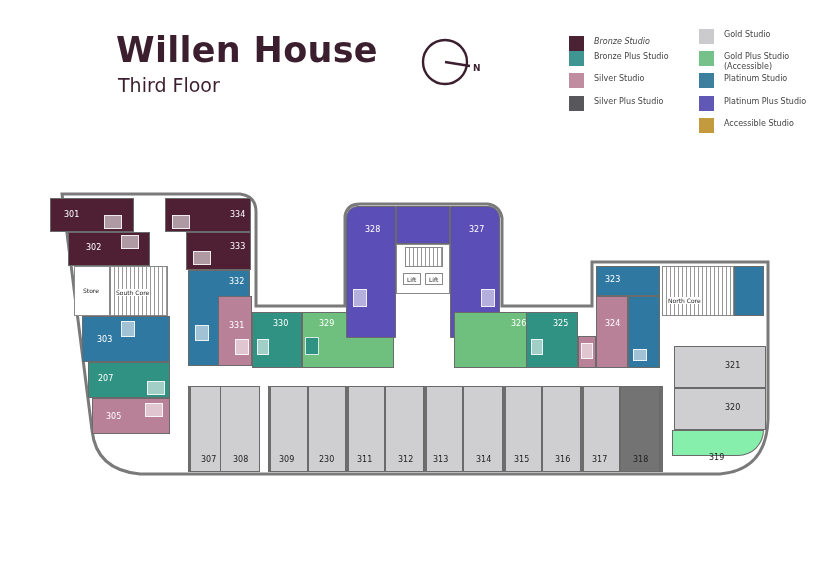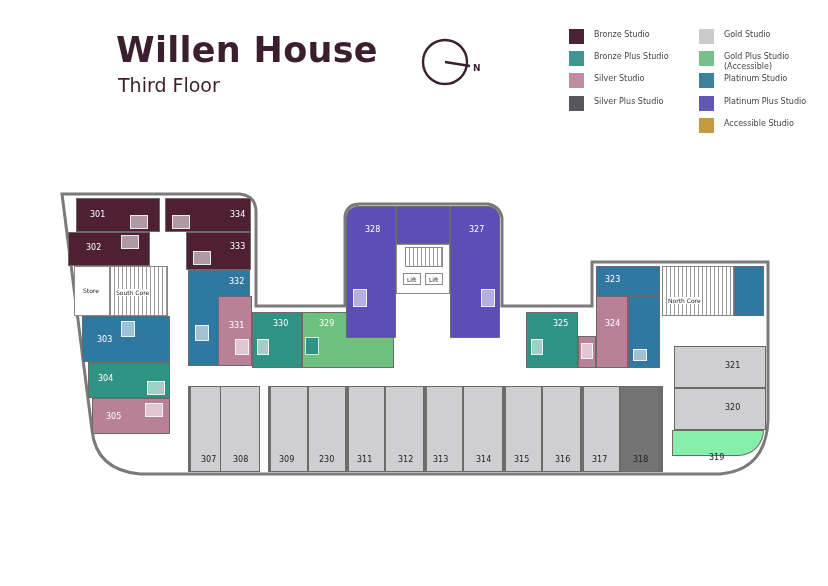--- a/index.html
+++ b/index.html
@@ -26,21 +26,21 @@
 <div class="title">Willen House</div>
 <div class="subtitle">Third Floor</div>
 
 <svg class="compass" viewBox="0 0 70 52">
   <circle cx="25" cy="24" r="22" fill="none" stroke="#3b1f2e" stroke-width="2.4"></circle>
   <line x1="25" y1="24" x2="50" y2="28" stroke="#3b1f2e" stroke-width="2.4"></line>
   <text x="53" y="33" font-size="9" font-family="DejaVu Sans, sans-serif" fill="#3b1f2e" font-weight="bold">N</text>
 </svg>
 
 <div>
-  <div class="legend-item" style="left:569px;top:29px;">
+  <div class="legend-item" style="left:569px;top:36px;font-style:italic;">
     <span class="swatch" style="background:#4a2233"></span>
     <span class="legend-label">Bronze Studio</span>
   </div>
   <div class="legend-item" style="left:569px;top:51px;">
     <span class="swatch" style="background:#3e9591"></span>
     <span class="legend-label">Bronze Plus Studio</span>
   </div>
   <div class="legend-item" style="left:569px;top:73px;">
     <span class="swatch" style="background:#c08c9f"></span>
     <span class="legend-label">Silver Studio</span>
@@ -72,21 +72,21 @@
 </div>
 
 <div class="plan">
 
   <svg style="position:absolute;left:0;top:0" width="828" height="586">
     <path d="M62,194 L240,194 Q256,196 256,212 L256,306 L345,306 L345,216 Q347,204 360,204 L488,204 Q500,206 502,218 L502,306 L592,306 L592,262 L768,262 L768,420 Q766,470 720,474 L140,474 Q96,470 92,430 L62,194 Z" fill="#ffffff" stroke="#7a7a7a" stroke-width="3"></path>
 
     <rect x="170" y="370" width="500" height="16" fill="#ffffff"></rect>
   </svg>
 
-  <div class="room" style="left:76px;top:198px;width:84px;height:34px;background:#4f1f33">
+  <div class="room" style="left:50px;top:198px;width:84px;height:34px;background:#4f1f33">
     <span class="room-label" style="left:13px;top:11px">301</span>
     <div class="fixture" style="left:53px;top:16px;width:18px;height:14px"></div>
   </div>
   <div class="room" style="left:68px;top:232px;width:82px;height:34px;background:#4f1f33">
     <span class="room-label" style="left:17px;top:10px">302</span>
     <div class="fixture" style="left:52px;top:2px;width:18px;height:14px"></div>
   </div>
 
   <div class="room" style="left:165px;top:198px;width:86px;height:34px;background:#4f1f33">
     <span class="room-label" style="left:64px;top:11px">334</span>
@@ -113,21 +113,21 @@
     <span class="room-label" style="left:10px;top:24px">331</span>
     <div class="fixture" style="left:16px;top:42px;width:14px;height:16px"></div>
   </div>
 
   <div class="room" style="left:82px;top:316px;width:88px;height:46px;background:#2f78a2">
     <span class="room-label" style="left:14px;top:18px">303</span>
     <div class="fixture" style="left:38px;top:4px;width:14px;height:16px"></div>
   </div>
 
   <div class="room" style="left:88px;top:362px;width:82px;height:36px;background:#2f9282">
-    <span class="room-label" style="left:9px;top:11px">304</span>
+    <span class="room-label" style="left:9px;top:11px">207</span>
     <div class="fixture" style="left:58px;top:18px;width:18px;height:14px"></div>
   </div>
 
   <div class="room" style="left:92px;top:398px;width:78px;height:36px;background:#b98197">
     <span class="room-label" style="left:13px;top:13px">305</span>
     <div class="fixture" style="left:52px;top:4px;width:18px;height:14px"></div>
   </div>
 
 
   <div class="room" style="left:252px;top:312px;width:50px;height:56px;background:#2f9282">
@@ -153,20 +153,23 @@
   <div class="core" style="left:396px;top:244px;width:54px;height:50px">
     <div class="stairs" style="left:8px;top:2px;width:38px;height:20px"></div>
     <div class="core" style="left:6px;top:28px;width:18px;height:12px">
       <span class="core-label" style="left:3px;top:2px">Lift</span>
     </div>
     <div class="core" style="left:28px;top:28px;width:18px;height:12px">
       <span class="core-label" style="left:3px;top:2px">Lift</span>
     </div>
   </div>
 
+  <div class="room" style="left:454px;top:312px;width:90px;height:56px;background:#6fbf7e">
+    <span class="room-label" style="left:56px;top:6px">326</span>
+  </div>
 
   <div class="room" style="left:526px;top:312px;width:52px;height:56px;background:#2f9282">
     <span class="room-label" style="left:26px;top:6px">325</span>
     <div class="fixture" style="left:4px;top:26px;width:12px;height:16px"></div>
   </div>
 
   <div class="room" style="left:596px;top:296px;width:32px;height:72px;background:#b98197">
     <span class="room-label" style="left:8px;top:22px">324</span>
   </div>
   <div class="room" style="left:578px;top:336px;width:18px;height:32px;background:#b98197">

